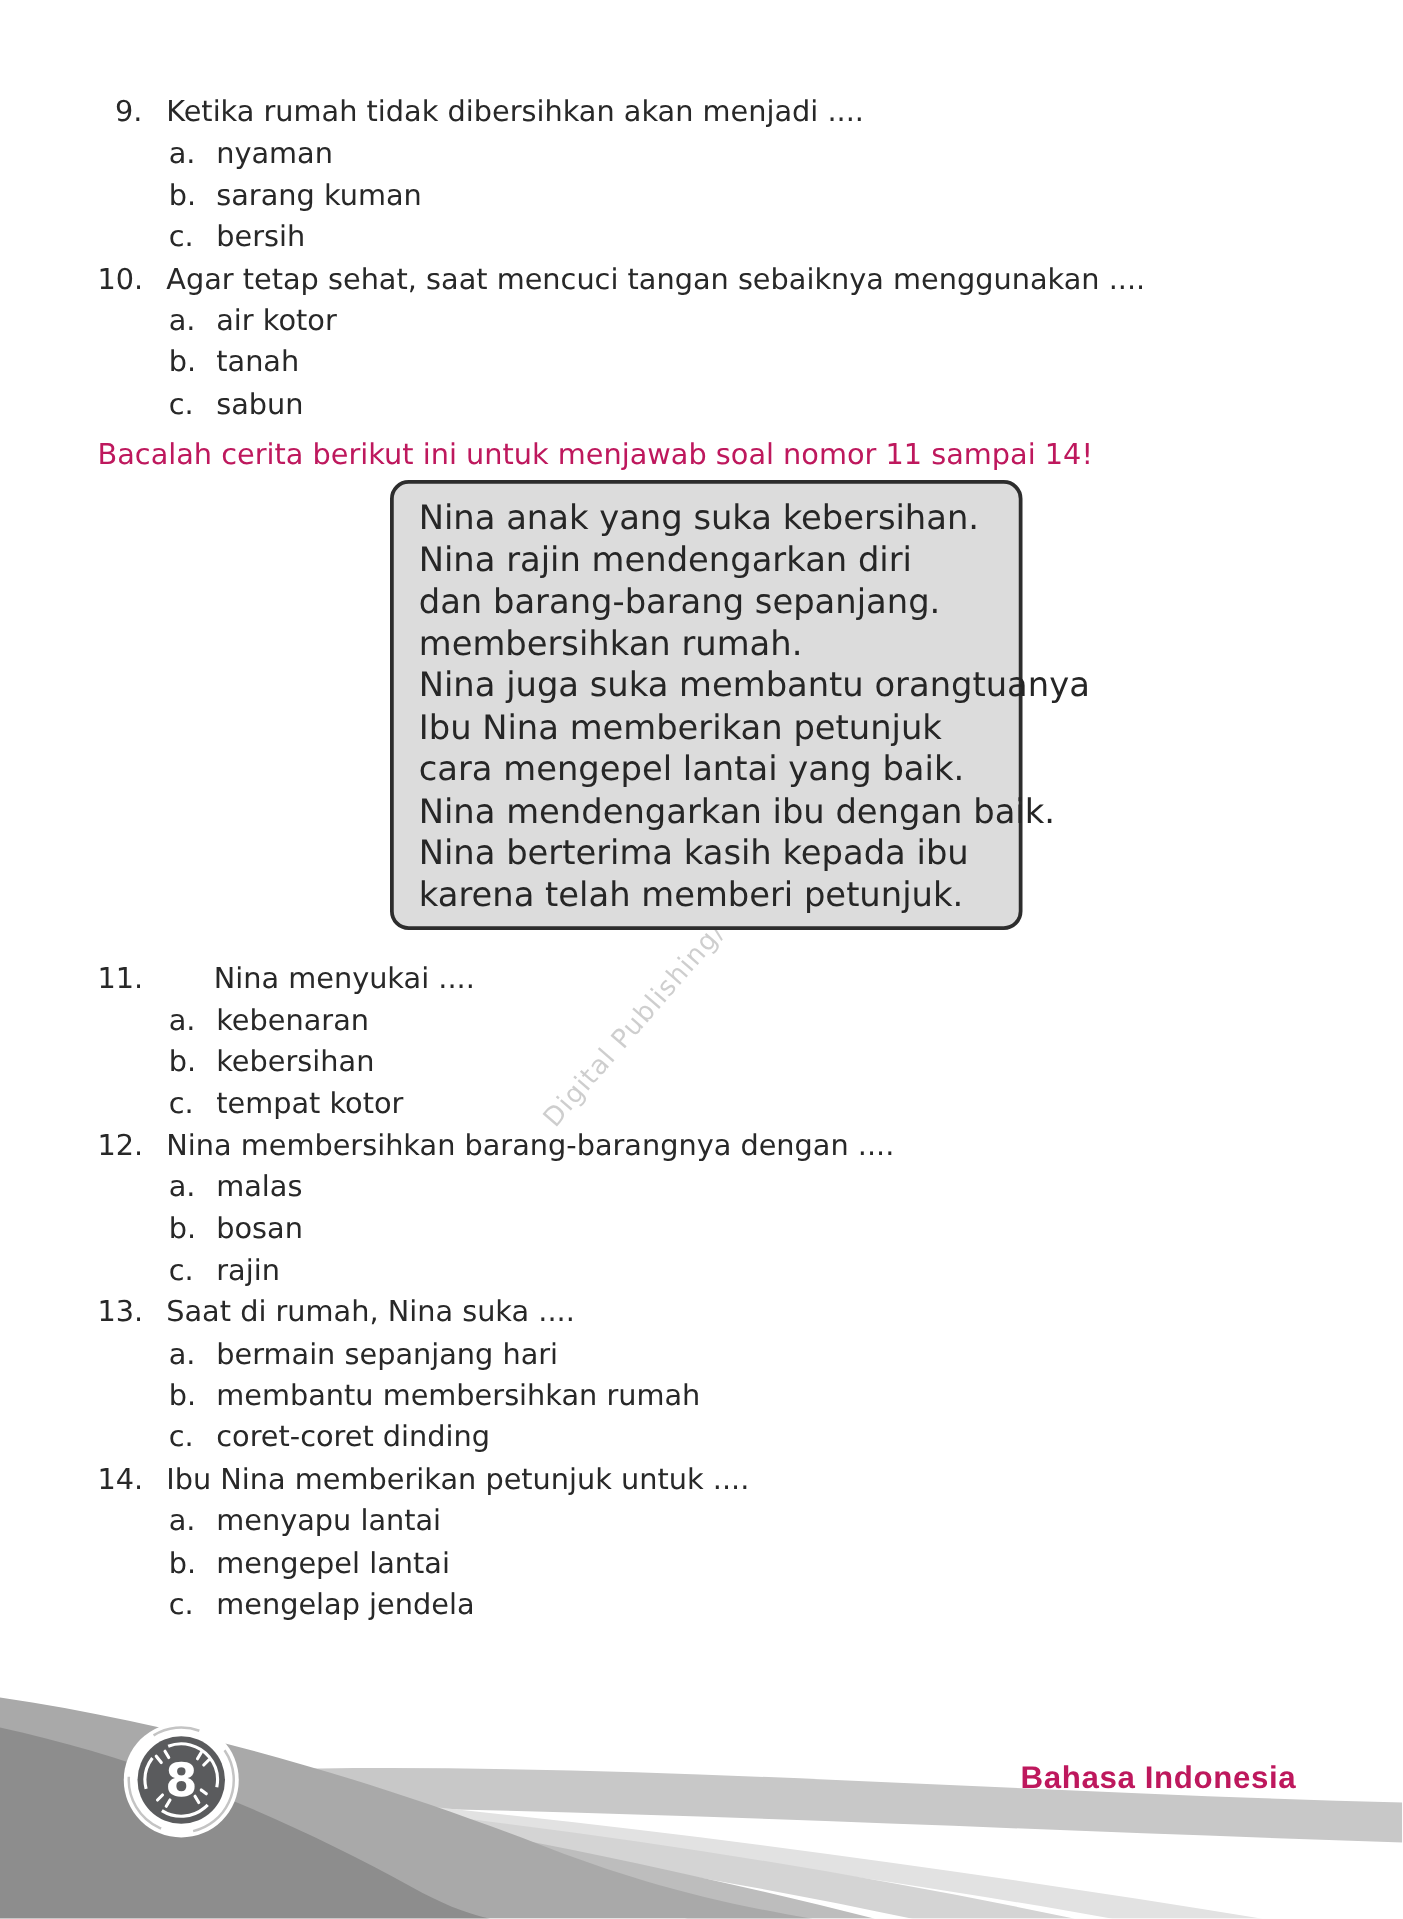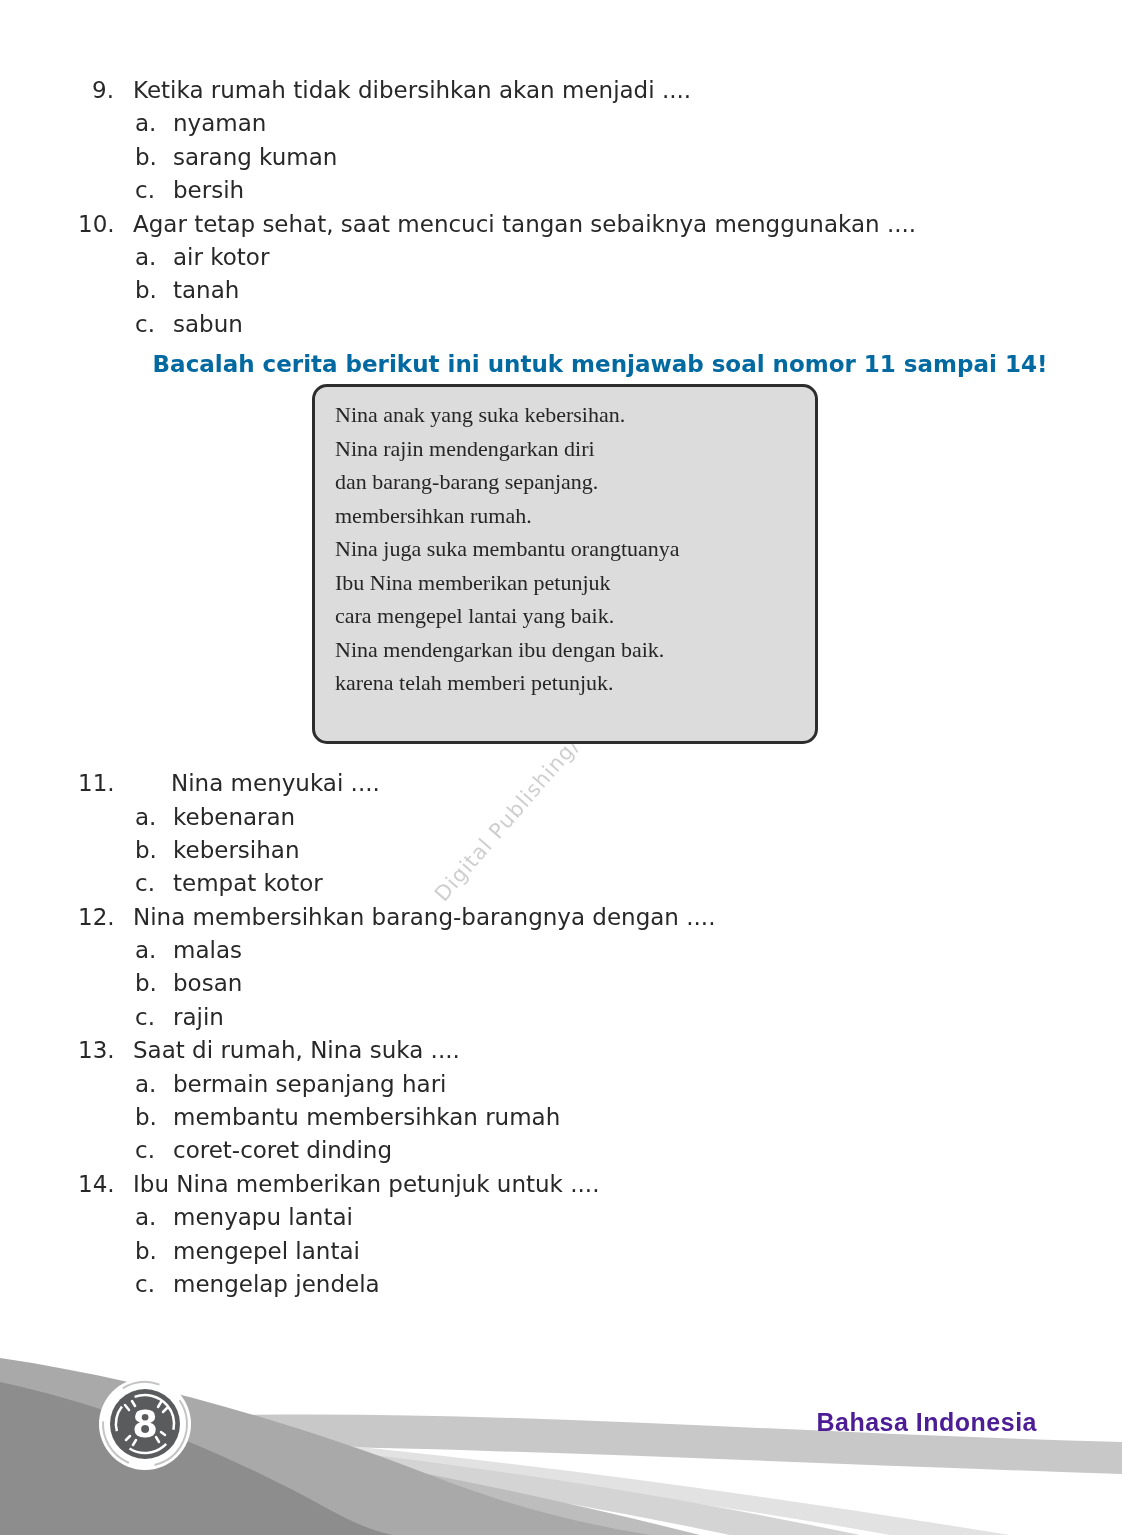--- a/index.html
+++ b/index.html
@@ -18,49 +18,49 @@
     height:33.4px;font-size:23px;line-height:33.4px;
   }
   .qnum{
     margin-left:78px;width:36px;text-align:right;flex:0 0 auto;
   }
   .qtext{margin-left:19px;flex:0 0 auto;}
   .oletter{margin-left:135px;width:38px;flex:0 0 auto;}
   .otext{flex:0 0 auto;}
   .instruction{
     margin:6px 0 0 78px;height:34px;
-    font-size:23px;line-height:34px;font-weight:700;color:#0369a1;text-align:center;
+    font-size:23px;line-height:34px;font-weight:400;color:#be185d;
   }
   .story-box{
     box-sizing:border-box;
     margin:3px 0 0 312px;
     width:506px;height:360px;
     background:#dcdcdc;
     border:3px solid #2d2d2d;
     border-radius:15px;
     padding:11px 20px 0 20px;
   }
   .story-line{
-    font-size:22px;line-height:33.5px;white-space:nowrap;color:#262626;font-family:Liberation Serif, serif;
+    font-size:27px;line-height:33.5px;white-space:nowrap;color:#262626;
   }
   .q11-gap{margin-top:23px;gap:38px;}
   .watermark{
     position:absolute;left:448px;top:882px;
     transform:rotate(-49deg);transform-origin:left bottom;
     font-size:21px;letter-spacing:1px;
     color:rgba(125,125,125,0.38);
     white-space:nowrap;z-index:1;
   }
   .footer{position:absolute;left:0;bottom:0;width:1122px;height:185px;z-index:3;}
   .footer svg{display:block;}
   .badge{position:absolute;left:95px;top:1374px;width:100px;height:100px;z-index:4;}
   .book-title{
     position:absolute;right:85px;top:1408px;z-index:5;
     font-family:"Liberation Sans","DejaVu Sans",sans-serif;
-    font-size:25px;font-weight:700;color:#4c1d95;letter-spacing:0.5px;
+    font-size:25px;font-weight:700;color:#be185d;letter-spacing:0.5px;
   }
 </style>
 </head>
 <body>
 
 <div class="page">
 
   <div class="watermark">Digital Publishing/KG-3N1A</div>
 
   <div class="content">
@@ -103,20 +103,21 @@
 
     <div class="story-box">
       <div class="story-line">Nina anak yang suka kebersihan.</div>
       <div class="story-line">Nina rajin mendengarkan diri</div>
       <div class="story-line">dan barang-barang sepanjang.</div>
       <div class="story-line">membersihkan rumah.</div>
       <div class="story-line">Nina juga suka membantu orangtuanya</div>
       <div class="story-line">Ibu Nina memberikan petunjuk</div>
       <div class="story-line">cara mengepel lantai yang baik.</div>
       <div class="story-line">Nina mendengarkan ibu dengan baik.</div>
+      <div class="story-line">Nina berterima kasih kepada ibu</div>
       <div class="story-line">karena telah memberi petunjuk.</div>
     </div>
 
     <div class="row q11-gap">
       <span class="qnum">11.</span>
       <span class="qtext">Nina menyukai ....</span>
     </div>
     <div class="row">
       <span class="oletter">a.</span>
       <span class="otext">kebenaran</span>

